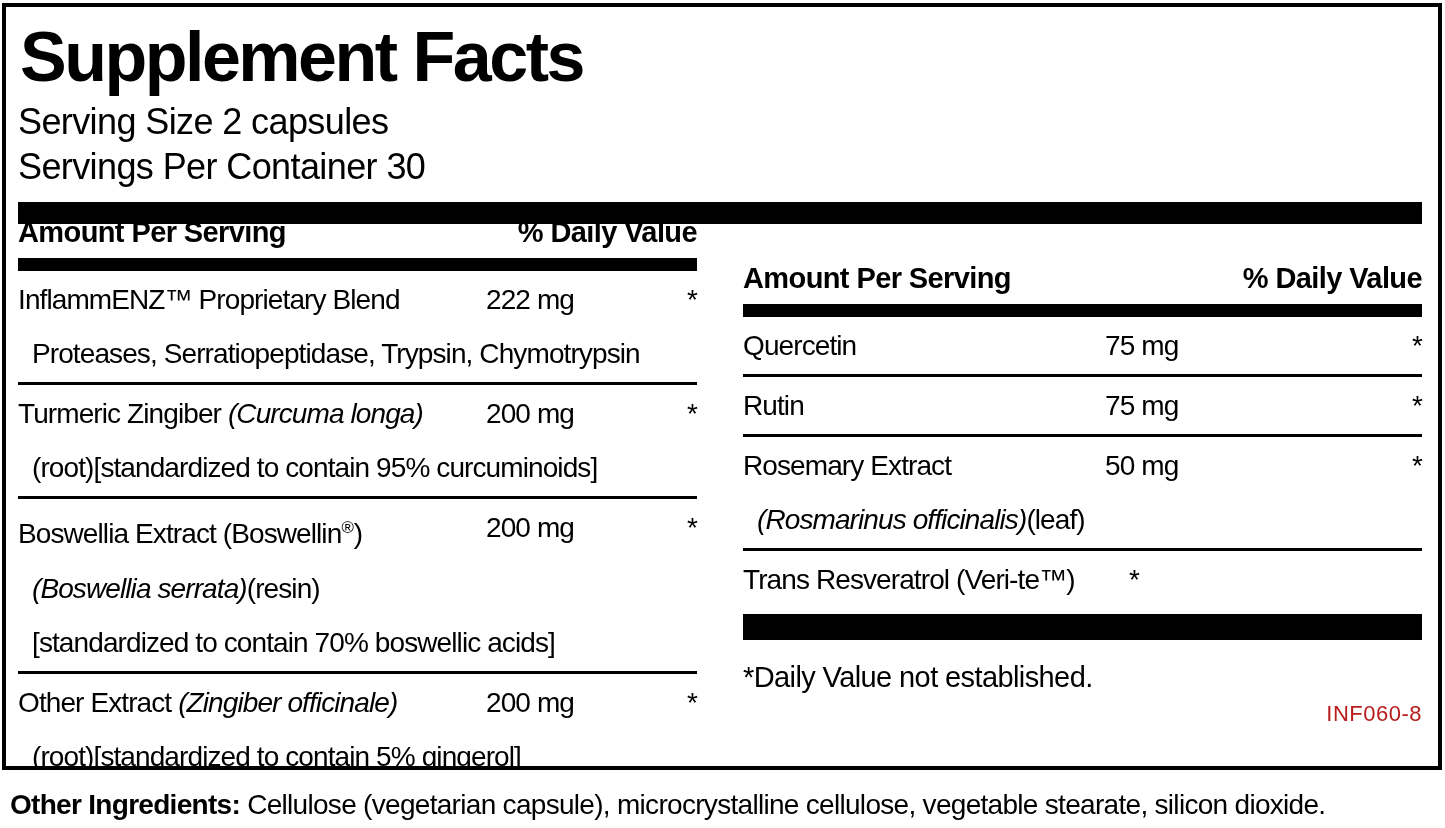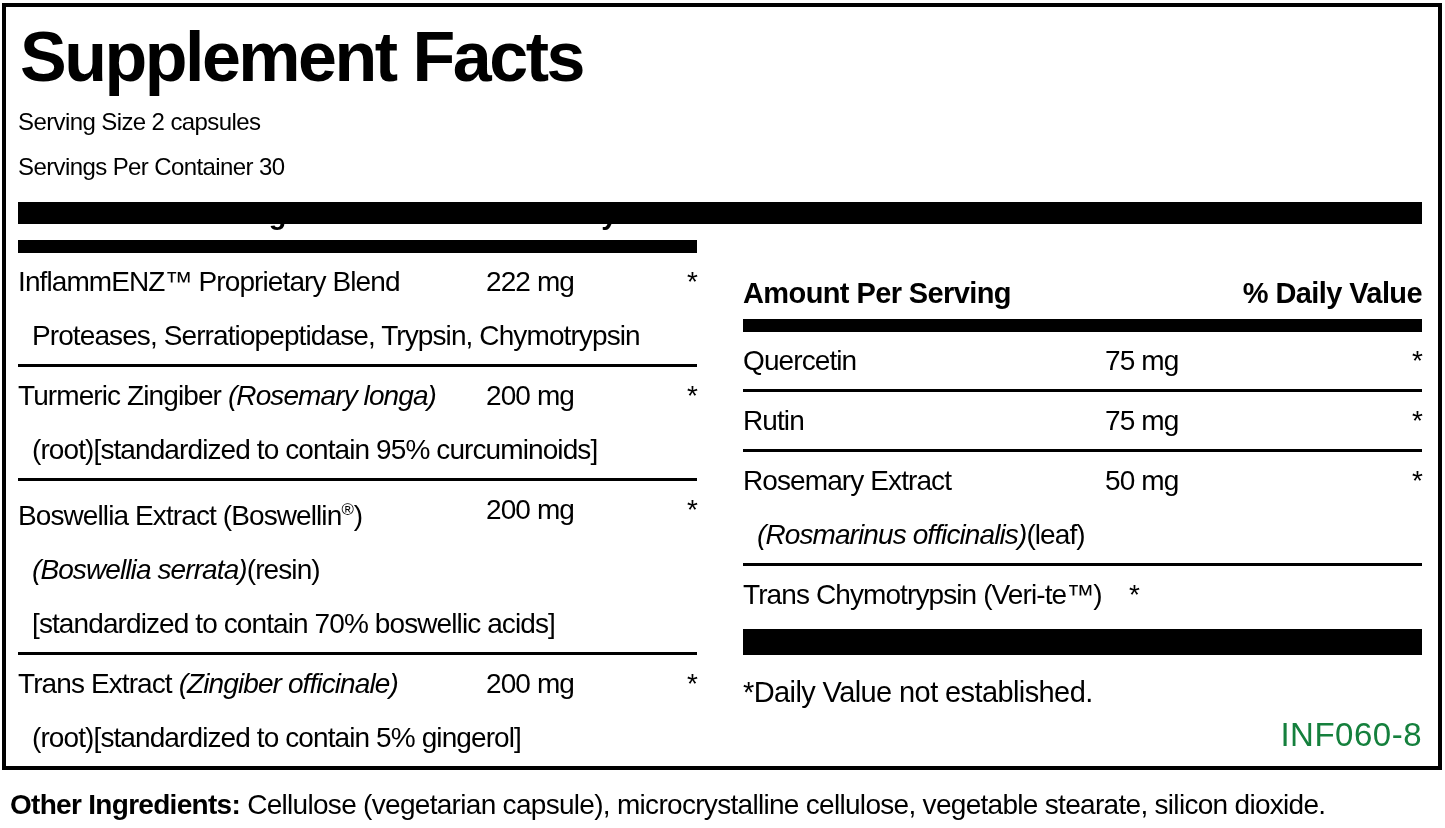--- a/index.html
+++ b/index.html
@@ -29,36 +29,36 @@
   }
   .title {
     font-size: 70px;
     font-weight: bold;
     letter-spacing: -2.5px;
     line-height: 72px;
     margin: 4px 0 0 2px;
     white-space: nowrap;
   }
   .serving-info {
-    font-size: 24px;
+    font-size: 36px;
     letter-spacing: -0.6px;
     line-height: 45px;
     margin-top: 6px;
     white-space: nowrap;
   }
   .bar-top {
     height: 22px;
     background: #000;
     margin-top: 13px;
     flex: 0 0 auto;
   }
   .columns {
     display: flex;
     flex: 1;
-    align-items: flex-end;
+    align-items: center;
     min-height: 0;
   }
   .col {
     flex: 1;
     display: flex;
     flex-direction: column;
     min-width: 0;
   }
   .v-divider {
     width: 8px;
@@ -120,23 +120,23 @@
     font-size: 29px;
     letter-spacing: -0.6px;
     line-height: 48px;
     margin-top: 13px;
     white-space: nowrap;
   }
   .product-code {
     margin-top: auto;
     padding-bottom: 12px;
     text-align: right;
-    font-size: 33px;
+    font-size: 22px;
     letter-spacing: 0.5px;
-    color: #15803d;
+    color: #b91c1c;
     white-space: nowrap;
   }
   .other-ingredients {
     position: absolute;
     left: 10px;
     top: 784px;
     width: 1441px;
     font-size: 28px;
     letter-spacing: -0.7px;
     line-height: 42px;
@@ -170,40 +170,40 @@
         <div class="row-main">
           <span class="ing">InflammENZ™ Proprietary Blend</span>
           <span class="amt">222 mg</span>
           <span class="dv">*</span>
         </div>
         <div class="sub">Proteases, Serratiopeptidase, Trypsin, Chymotrypsin</div>
       </div>
 
       <div class="row">
         <div class="row-main">
-          <span class="ing"><span>Turmeric Zingiber </span><span class="it">(Rosemary longa)</span></span>
+          <span class="ing"><span>Turmeric Zingiber </span><span class="it">(Curcuma longa)</span></span>
           <span class="amt">200 mg</span>
           <span class="dv">*</span>
         </div>
         <div class="sub">(root)[standardized to contain 95% curcuminoids]</div>
       </div>
 
       <div class="row">
         <div class="row-main">
           <span class="ing"><span>Boswellia Extract (Boswellin</span><span class="regmark">®</span><span>)</span></span>
           <span class="amt">200 mg</span>
           <span class="dv">*</span>
         </div>
         <div class="sub"><span class="it">(Boswellia serrata)</span><span>(resin)</span></div>
         <div class="sub">[standardized to contain 70% boswellic acids]</div>
       </div>
 
       <div class="row last">
         <div class="row-main">
-          <span class="ing"><span>Trans Extract </span><span class="it">(Zingiber officinale)</span></span>
+          <span class="ing"><span>Other Extract </span><span class="it">(Zingiber officinale)</span></span>
           <span class="amt">200 mg</span>
           <span class="dv">*</span>
         </div>
         <div class="sub">(root)[standardized to contain 5% gingerol]</div>
       </div>
     </div>
 
     <div class="v-divider"></div>
 
     <div class="col right-col">
@@ -233,21 +233,21 @@
         <div class="row-main">
           <span class="ing">Rosemary Extract</span>
           <span class="amt">50 mg</span>
           <span class="dv">*</span>
         </div>
         <div class="sub"><span class="it">(Rosmarinus officinalis)</span><span>(leaf)</span></div>
       </div>
 
       <div class="row last">
         <div class="row-main">
-          <span class="ing">Trans Chymotrypsin (Veri-te™)</span>
+          <span class="ing">Trans Resveratrol (Veri-te™)</span>
           <span class="dv">*</span>
         </div>
       </div>
 
       <div class="bar-end"></div>
       <div class="footnote">*Daily Value not established.</div>
       <div class="product-code">INF060-8</div>
     </div>
 
   </div>

